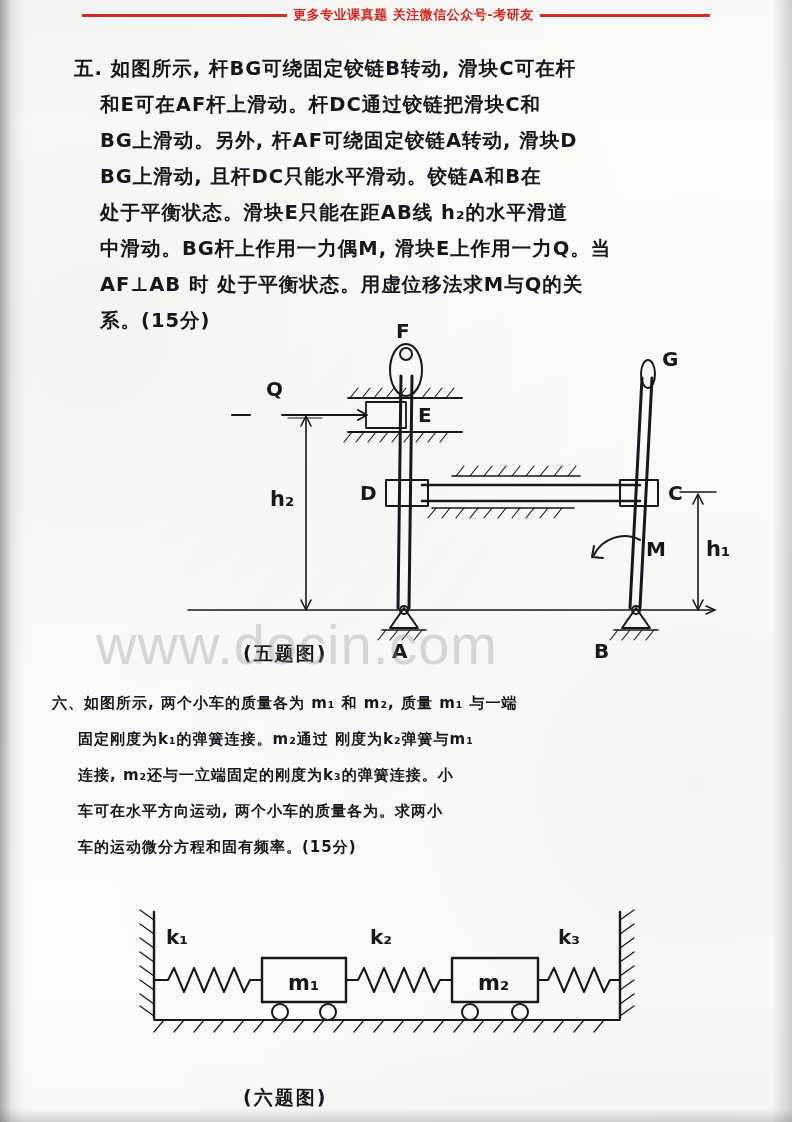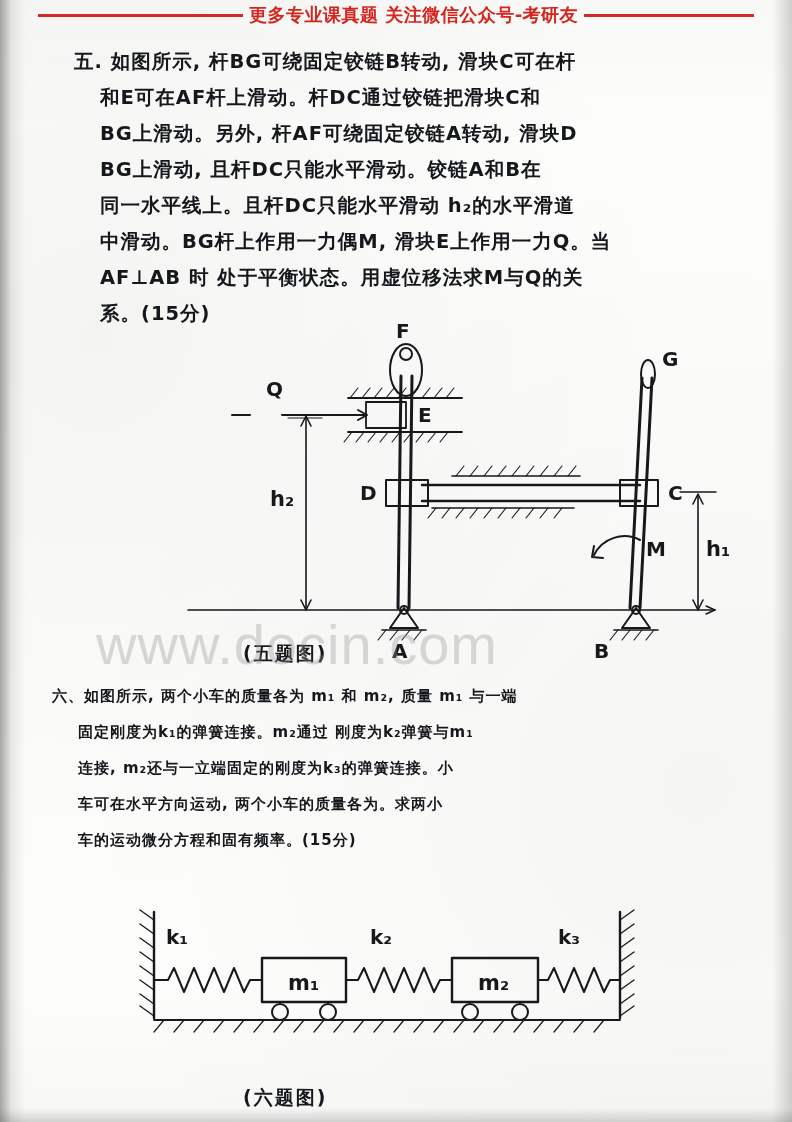--- a/index.html
+++ b/index.html
@@ -63,34 +63,35 @@
   }
   .banner-rule-left, .banner-rule-right {
     flex: 1 1 auto;
     height: 3px;
     background: #d32b24;
   }
   .banner-rule-left { margin-right: 6px; max-width: 205px; }
   .banner-rule-right { margin-left: 6px; max-width: 170px; }
   .banner-text {
     color: #d4261f;
-    font-size: 18px;
+    font-size: 13px;
     font-weight: bold;
     white-space: nowrap;
     letter-spacing: 0.5px;
     font-family: "DejaVu Sans", sans-serif;
   }
 
   
   .hand {
     position: absolute;
     color: #14171c;
     font-family: "DejaVu Sans", sans-serif;
     font-weight: bold;
     letter-spacing: 1px;
+    margin-top: 7px;
   }
   .q5-text {
     left: 74px;
     top: 44px;
     width: 660px;
     font-size: 19.5px;
     line-height: 36px;
   }
   .q6-text {
     left: 52px;
@@ -160,21 +161,21 @@
     <div class="banner-rule-left"></div>
     <div class="banner-text">更多专业课真题 关注微信公众号-考研友</div>
     <div class="banner-rule-right"></div>
   </div>
 
   <div class="hand q5-text">
     <span class="ln">五. 如图所示, 杆BG可绕固定铰链B转动, 滑块C可在杆</span>
     <span class="ln indent1">和E可在AF杆上滑动。杆DC通过铰链把滑块C和</span>
     <span class="ln indent1">BG上滑动。另外, 杆AF可绕固定铰链A转动, 滑块D</span>
     <span class="ln indent1">BG上滑动, 且杆DC只能水平滑动。铰链A和B在</span>
-    <span class="ln indent1">同一水平线上。且杆DC只能水平滑动 h₂的水平滑道</span>
+    <span class="ln indent1">处于平衡状态。滑块E只能在距AB线 h₂的水平滑道</span>
     <span class="ln indent1">中滑动。BG杆上作用一力偶M, 滑块E上作用一力Q。当</span>
     <span class="ln indent1">AF⊥AB 时 处于平衡状态。用虚位移法求M与Q的关</span>
     <span class="ln indent1">系。(15分)</span>
   </div>
 
   <div class="figure" id="figure-5">
     <svg width="580" height="300" viewBox="0 0 580 300">
 
       <path class="stroke" stroke-width="1.6" d="M 18 270 L 545 270"></path>
 

